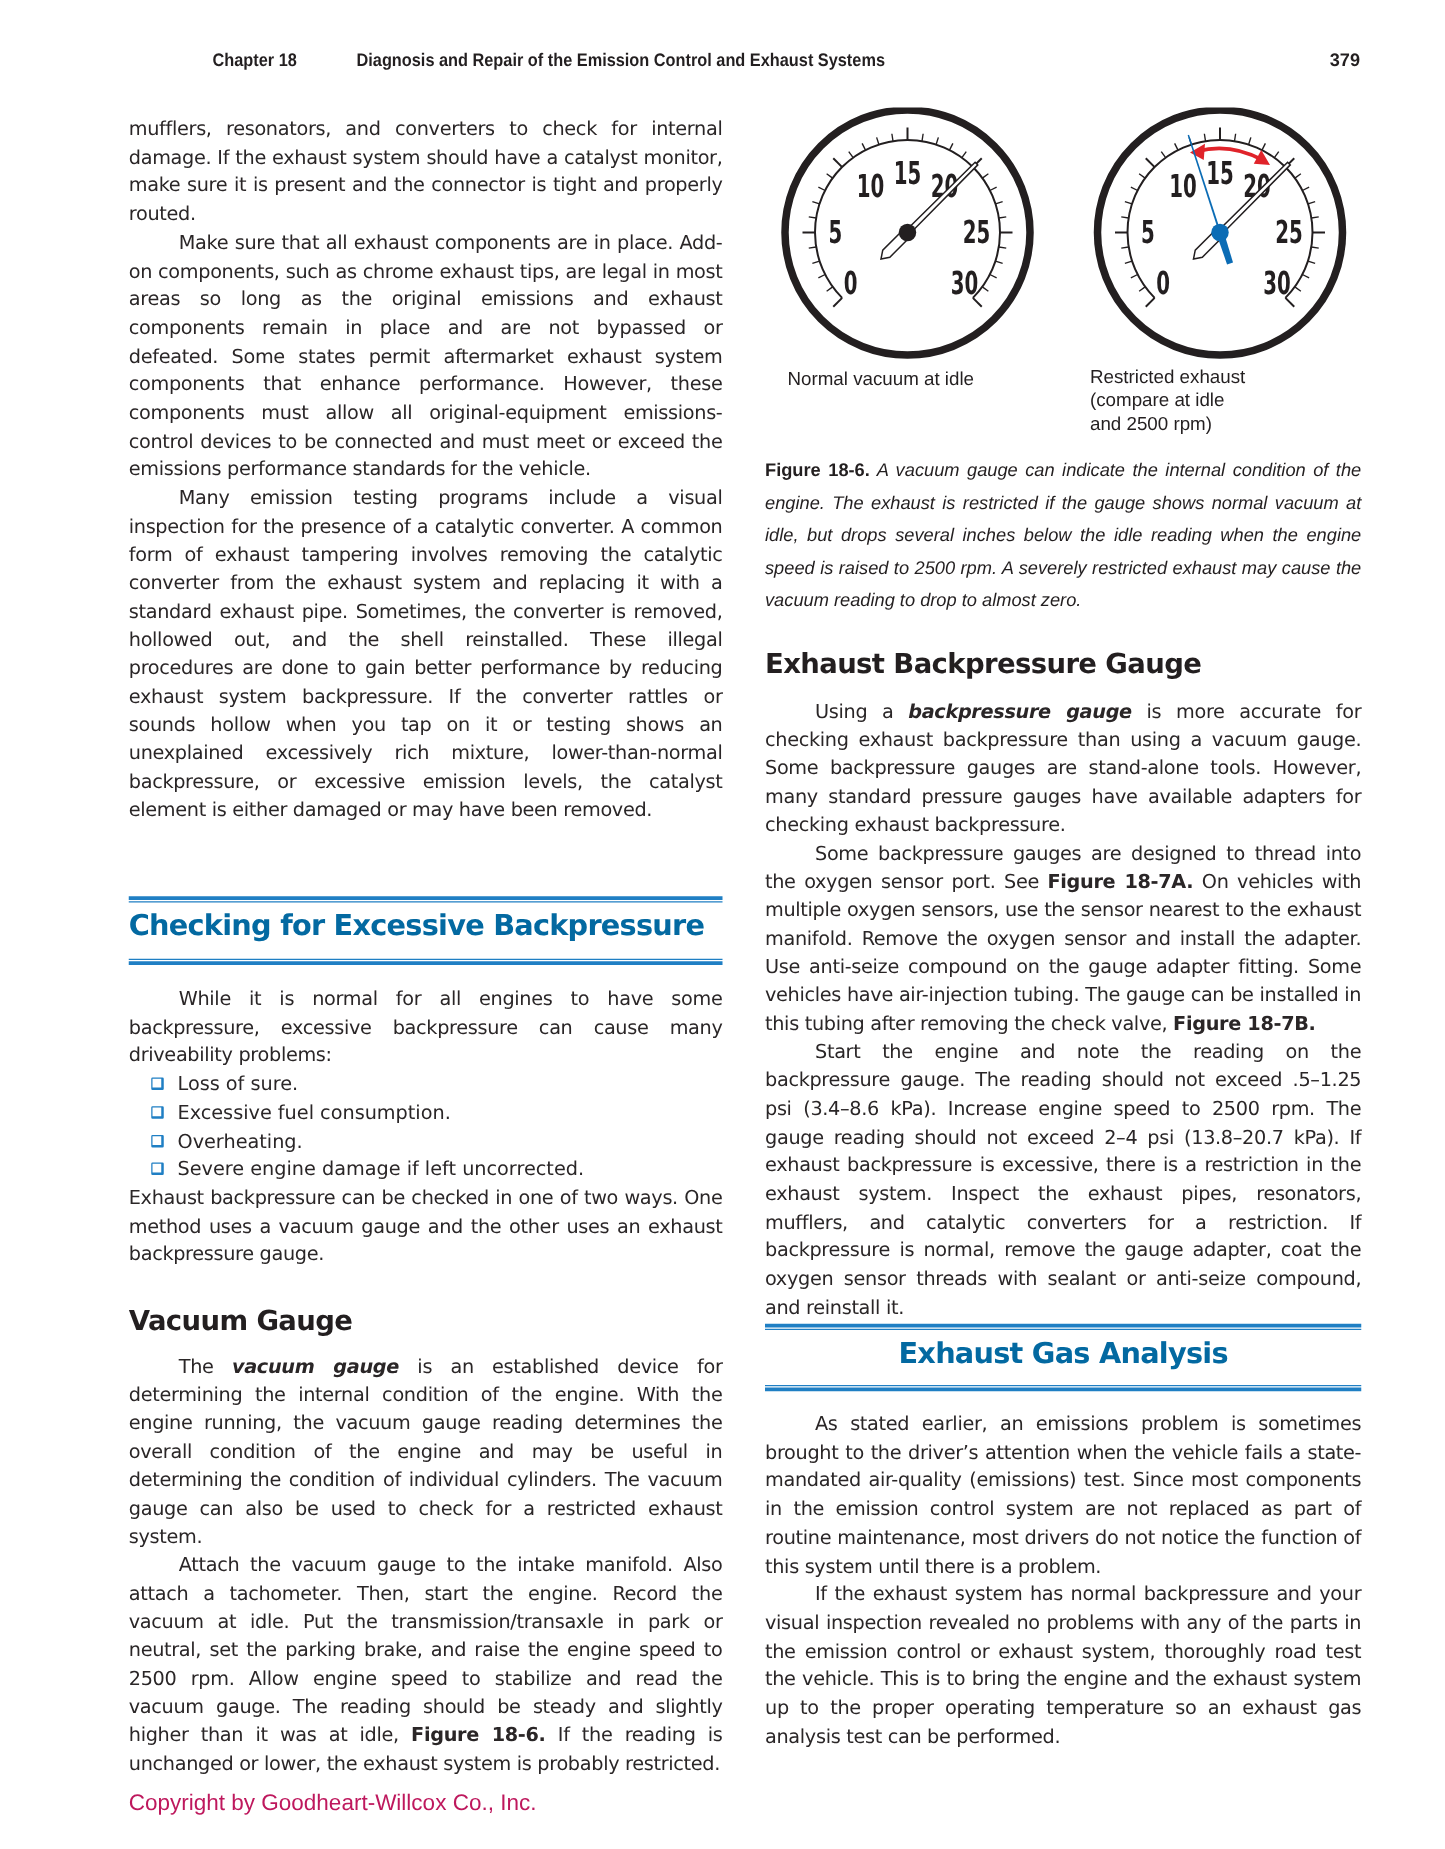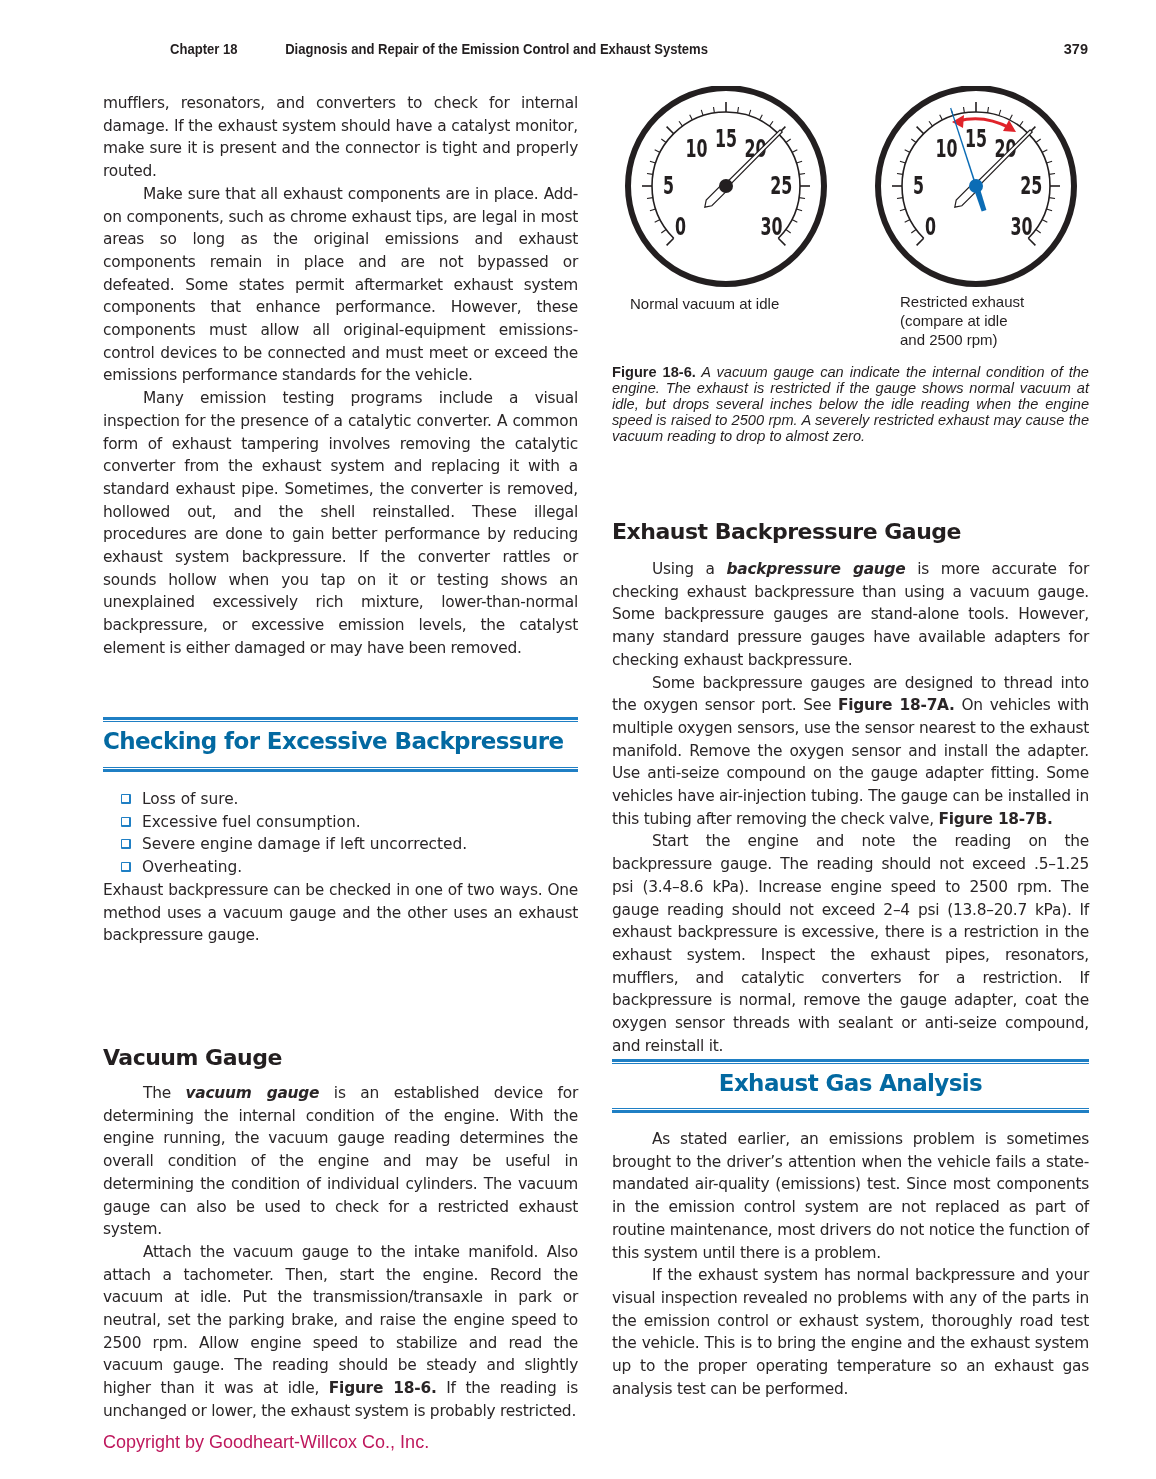--- a/index.html
+++ b/index.html
@@ -31,21 +31,21 @@
 
   .bullet-list { list-style: none; margin: 0; padding: 0; }
   .bullet-list li { position: relative; padding-left: 39px; text-align: left; }
   .bullet-list li .box { position: absolute; left: 18px; top: 6px; width: 10px; height: 10px;
                           border: 1.5px solid #1f7fc4; border-right-width: 2.5px; border-bottom-width: 2.5px;
                           box-sizing: border-box; border-radius: 1px; }
 
   .fig-caption-label { position: absolute; font-family: "Liberation Sans", sans-serif; font-size: 15px;
                        color: #231f20; text-align: left; line-height: 19px; }
   .fig-caption { position: absolute; left: 612px; top: 364px; width: 477px;
-                 font-family: "Liberation Sans", sans-serif; font-size: 14.6px; line-height: 16px;
+                 font-family: "Liberation Sans", sans-serif; font-size: 14.6px; line-height: 26px;
                  text-align: justify; font-style: italic; color: #231f20; }
   .fig-caption b { font-style: normal; }
   .footer { position: absolute; left: 103px; top: 1432px; font-family: Liberation Sans, sans-serif;
             font-size: 18px; color: #be185d; }
   .gauge-svg { position: absolute; }
   b.fig { font-weight: bold; }
 </style>
 </head>
 <body>
 
@@ -59,25 +59,26 @@
   <p>mufflers, resonators, and converters to check for internal damage. If the exhaust system should have a catalyst monitor, make sure it is present and the connector is tight and properly routed.</p>
   <p class="ind">Make sure that all exhaust components are in place. Add-on components, such as chrome exhaust tips, are legal in most areas so long as the original emissions and exhaust components remain in place and are not bypassed or defeated. Some states permit aftermarket exhaust system components that enhance performance. However, these components must allow all original-equipment emissions-control devices to be connected and must meet or exceed the emissions performance standards for the vehicle.</p>
   <p class="ind">Many emission testing programs include a visual inspection for the presence of a catalytic converter. A common form of exhaust tampering involves removing the catalytic converter from the exhaust system and replacing it with a standard exhaust pipe. Sometimes, the converter is removed, hollowed out, and the shell reinstalled. These illegal procedures are done to gain better performance by reducing exhaust system backpressure. If the converter rattles or sounds hollow when you tap on it or testing shows an unexplained excessively rich mixture, lower-than-normal backpressure, or excessive emission levels, the catalyst element is either damaged or may have been removed.</p>
 </div>
 
 <div class="rule-double" style="left:103px; top:717px; width:475px;"></div>
 <div class="h-major" style="left:103px; top:728px;">Checking for Excessive Backpressure</div>
 <div class="rule-double bottom" style="left:103px; top:767px; width:475px;"></div>
 
 <div class="col left" style="top:788px;">
+  <p class="ind">While it is normal for all engines to have some backpressure, excessive backpressure can cause many driveability problems:</p>
   <ul class="bullet-list">
     <li><span class="box"></span><span>Loss of sure.</span></li>
     <li><span class="box"></span><span>Excessive fuel consumption.</span></li>
+    <li><span class="box"></span><span>Overheating.</span></li>
     <li><span class="box"></span><span>Severe engine damage if left uncorrected.</span></li>
-    <li><span class="box"></span><span>Overheating.</span></li>
   </ul>
   <p>Exhaust backpressure can be checked in one of two ways. One method uses a vacuum gauge and the other uses an exhaust backpressure gauge.</p>
 </div>
 
 <div class="h-minor" style="left:103px; top:1045px;">Vacuum Gauge</div>
 
 <div class="col left" style="top:1082px;">
   <p class="ind"><span>The </span><b><i>vacuum gauge</i></b><span> is an established device for determining the internal condition of the engine. With the engine running, the vacuum gauge reading determines the overall condition of the engine and may be useful in determining the condition of individual cylinders. The vacuum gauge can also be used to check for a restricted exhaust system.</span></p>
   <p class="ind"><span>Attach the vacuum gauge to the intake manifold. Also attach a tachometer. Then, start the engine. Record the vacuum at idle. Put the transmission/transaxle in park or neutral, set the parking brake, and raise the engine speed to 2500 rpm. Allow engine speed to stabilize and read the vacuum gauge. The reading should be steady and slightly higher than it was at idle, </span><b class="fig">Figure 18-6.</b><span> If the reading is unchanged or lower, the exhaust system is probably restricted.</span></p>
 </div>
@@ -204,21 +205,21 @@
 
     <g transform="rotate(-18)">
       <polygon points="-0.8,0 0.8,0 0.6,-82 -0.6,-82" fill="#0b6cb5"></polygon>
       <polygon points="-3,0 3,0 2.5,26 -2.5,26" fill="#0b6cb5"></polygon>
     </g>
     <circle cx="0" cy="0" r="7" fill="#0b6cb5"></circle>
   </g>
 </svg>
 
 <div class="fig-caption-label" style="left:630px; top:294px; width:196px;">Normal vacuum at idle</div>
-<div class="fig-caption-label" style="left:900px; top:292px; width:200px;">
+<div class="fig-caption-label" style="left:872px; top:292px; width:200px;">
   <div>Restricted exhaust</div>
   <div>(compare at idle</div>
   <div>and 2500 rpm)</div>
 </div>
 
 <div class="fig-caption">
   <b>Figure 18-6.</b><span> A vacuum gauge can indicate the internal condition of the engine. The exhaust is restricted if the gauge shows normal vacuum at idle, but drops several inches below the idle reading when the engine speed is raised to 2500 rpm. A severely restricted exhaust may cause the vacuum reading to drop to almost zero.</span>
 </div>
 
 <div class="h-minor" style="left:612px; top:519px;">Exhaust Backpressure Gauge</div>

